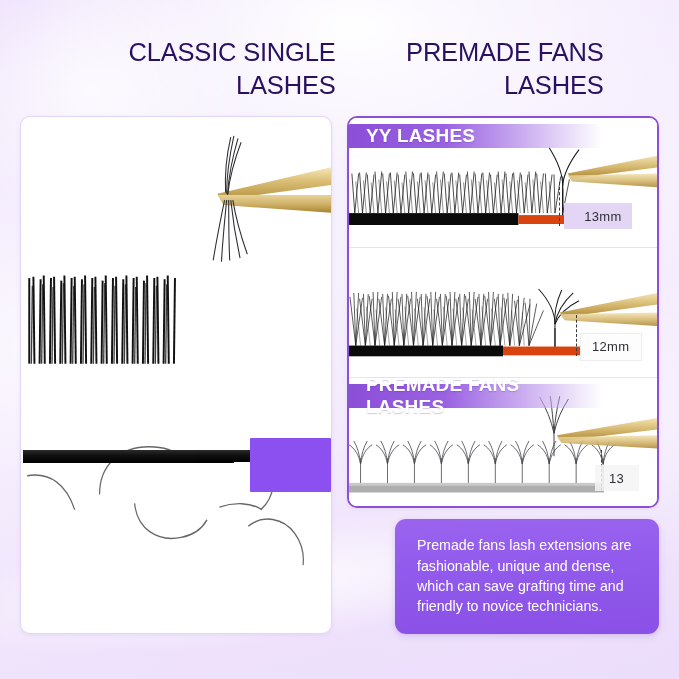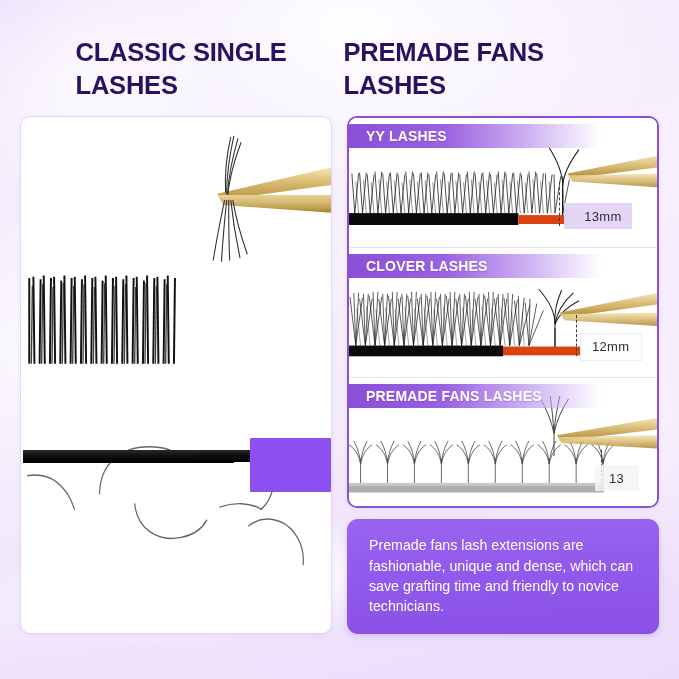--- a/index.html
+++ b/index.html
@@ -48,24 +48,24 @@
   .header {
     position: absolute;
     top: 30px; left: 0; right: 0;
     height: 78px;
     display: flex;
     align-items: center;
     justify-content: center;
   }
   .head-title {
     width: 264px;
-    text-align: left;
+    text-align: right;
     color: #2a1060;
     font-size: 25.5px;
-    font-weight: 700;
+    font-weight: 400;
     line-height: 1.28;
     letter-spacing: -0.2px;
   }
   .head-title.left  { padding-right: 4px; }
   .head-title.right { padding-left: 4px; }
 
   .vs-badge {
     position: relative;
     width: 72px; height: 62px;
     flex: 0 0 72px;
@@ -136,20 +136,21 @@
     margin-top: 11px;
     flex: 0 0 auto;
     border-radius: 11px;
     padding: 16px 20px 18px 22px;
     color: #ffffff;
     font-size: 14.2px;
     line-height: 1.42;
     background: linear-gradient(178deg, #9a64ef 0%, #9159ec 45%, #8b50e6 100%);
     box-shadow: 0 2px 6px rgba(120,70,200,0.22);
     min-height: 96px;
+    margin-left: 48px;
   }
 
   
   .lp-top { position: absolute; inset: 0; }
 
   
   .lash-strip {
     position: absolute;
     left: 3px;
     width: 285px;
@@ -176,21 +177,21 @@
 
   .sub-label {
     position: absolute;
     top: 6px; left: 0;
     height: 24px;
     width: 82%;
     display: flex;
     align-items: center;
     padding-left: 17px;
     color: #ffffff;
-    font-size: 14px;
+    font-size: 19px;
     font-weight: 700;
     letter-spacing: 0.2px;
     background: linear-gradient(90deg, #8b4fd8 0%, #9a62e2 38%, #c6a6ef 66%, rgba(255,255,255,0) 100%);
     z-index: 5;
     text-shadow: 0 1px 1px rgba(80,40,140,0.25);
   }
 
   
   .mm-chip {
     position: absolute;
@@ -454,21 +455,20 @@
 
             <rect x="0" y="96" width="176" height="12" fill="#0a0a0a"></rect>
             <rect x="176" y="98" width="64" height="9" fill="#d9430f"></rect>
           </svg>
 
           <div class="mm-dash" style="right:31.5%; top:50%; height:34%;"></div>
           <div class="mm-chip lav" style="right:8%; top:66%; width:68px; height:26px;">13mm</div>
         </div>
 
         <div class="sub">
-          <div class="sub-label">CLOVER LASHES</div>
 
           <svg class="fan-svg" viewBox="0 0 320 132" preserveAspectRatio="none">
             <defs>
               <linearGradient id="gold4" x1="0" y1="0" x2="0" y2="1">
                 <stop offset="0%" stop-color="#f3e3b2"></stop>
                   <stop offset="50%" stop-color="#d6b86f"></stop>
                 <stop offset="100%" stop-color="#ac8835"></stop>
               </linearGradient>
             </defs>
 

